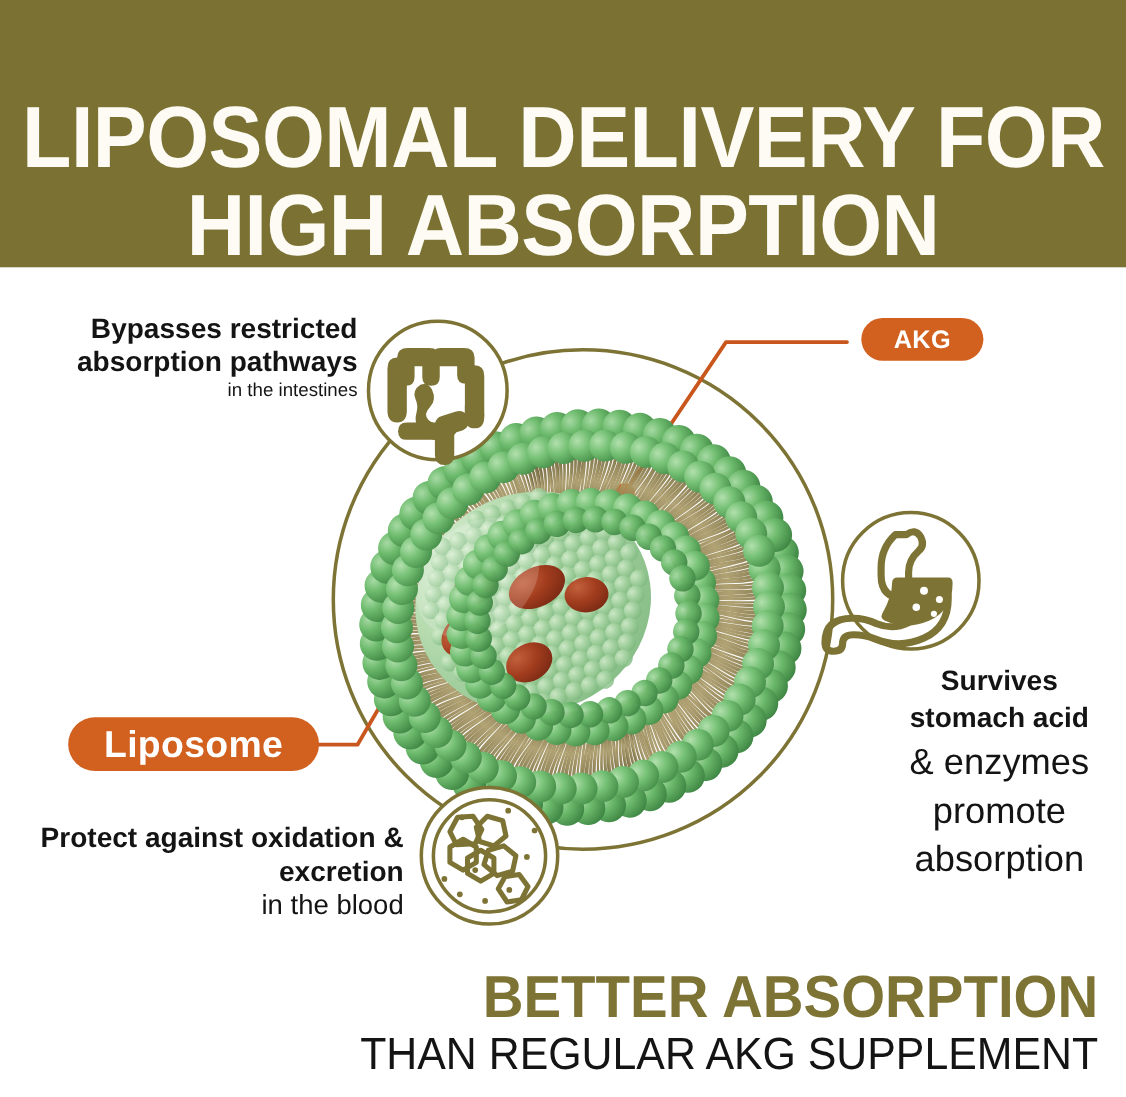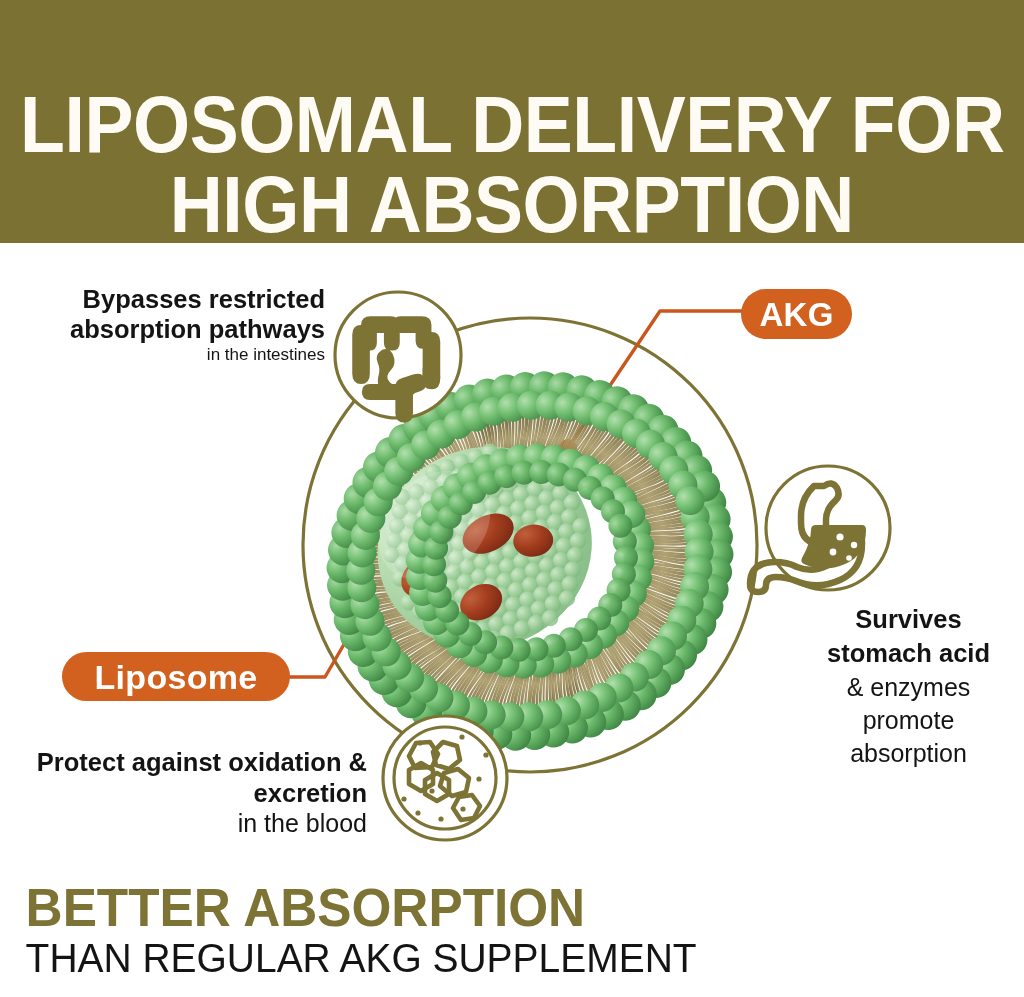--- a/index.html
+++ b/index.html
@@ -48,52 +48,52 @@
   .txt-intestine{
     left:10px;top:30px;width:315px;
     text-align:right;font-size:25.5px;line-height:1.17;
   }
   .txt-intestine .r{font-size:17px;}
 
   .txt-stomach{
     left:801px;top:348px;width:215px;
     text-align:center;font-size:25.5px;line-height:1.33;
   }
-  .txt-stomach .r{font-size:25px;}
+  .txt-stomach .r{font-size:33px;}
 
   .txt-blood{
     left:12px;top:492px;width:355px;
     text-align:right;font-size:25.5px;line-height:1.2;
   }
   .txt-blood .r{font-size:25px;}
 
   
   .pill{
     position:absolute;
     background:#d2601e;
     color:#ffffff;
     font-weight:bold;
     display:flex;align-items:center;justify-content:center;
     border-radius:999px;
     line-height:1;
     letter-spacing:0.3px;
   }
   .pill-akg{
-    left:741px;top:46px;width:111px;height:50px;
-    font-size:33px;
+    left:783px;top:46px;width:111px;height:39px;
+    font-size:23px;
   }
   .pill-liposome{
     left:62px;top:409px;width:228px;height:49px;
     font-size:34px;
   }
 
   
   .footer{
     position:absolute;left:0;top:880px;width:1024px;height:117px;
-    text-align:left;
+    text-align:right;
   }
   .footer-main{
     color:#7d7334;
     font-family:"Liberation Sans Narrow","Liberation Sans",sans-serif;
     font-weight:bold;font-size:54px;line-height:1.02;
     transform:scaleX(0.95);
     white-space:nowrap;
     text-transform:uppercase;
   }
   .footer-sub{

